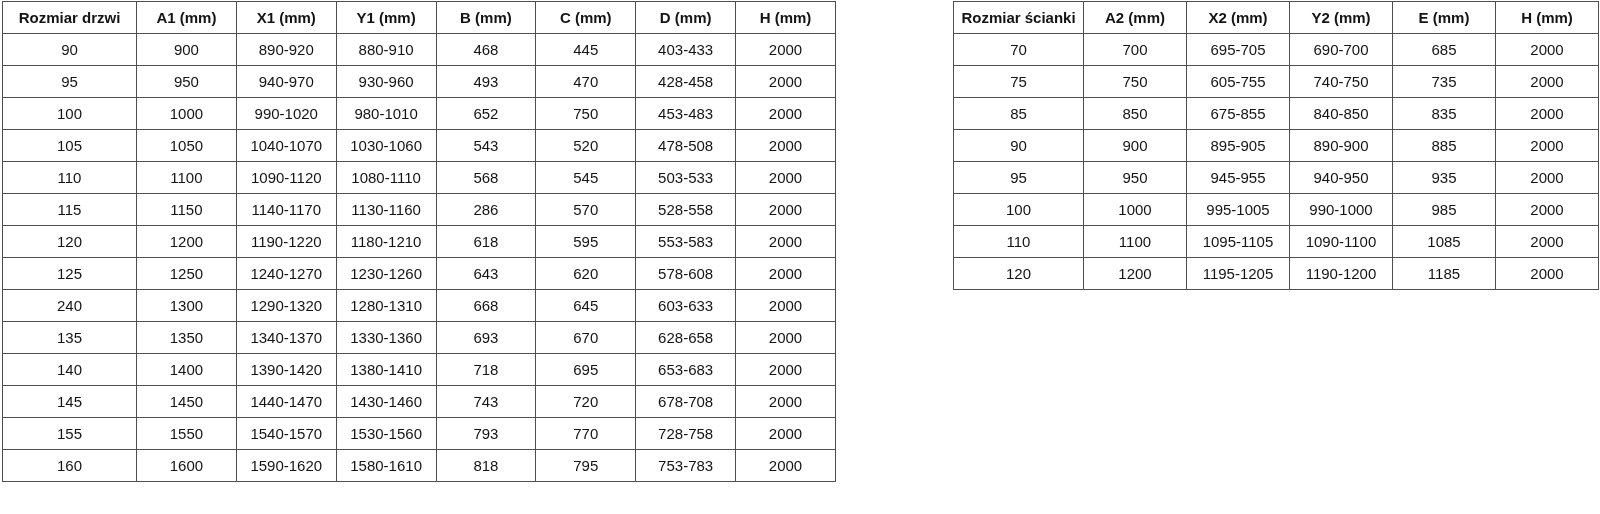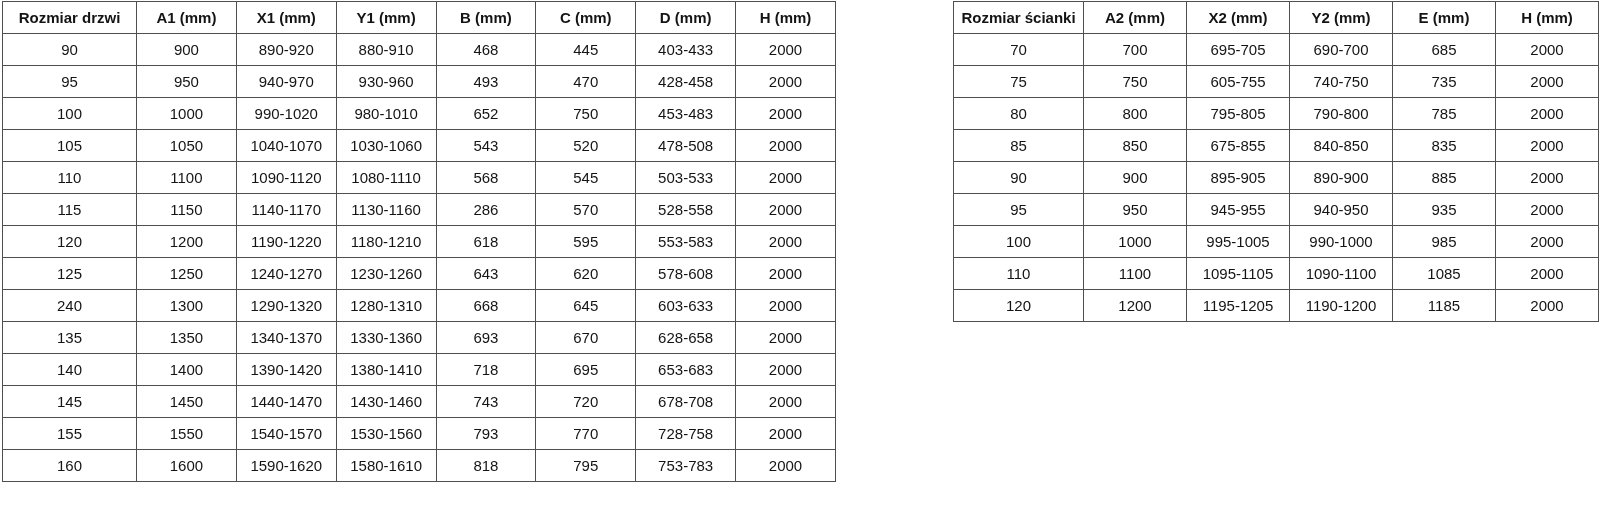--- a/index.html
+++ b/index.html
@@ -253,28 +253,20 @@
         </tr>
         <tr>
           <td>75</td>
           <td>750</td>
           <td>605-755</td>
           <td>740-750</td>
           <td>735</td>
           <td>2000</td>
         </tr>
         <tr>
-          <td>80</td>
-          <td>800</td>
-          <td>795-805</td>
-          <td>790-800</td>
-          <td>785</td>
-          <td>2000</td>
-        </tr>
-        <tr>
           <td>85</td>
           <td>850</td>
           <td>675-855</td>
           <td>840-850</td>
           <td>835</td>
           <td>2000</td>
         </tr>
         <tr>
           <td>90</td>
           <td>900</td>

